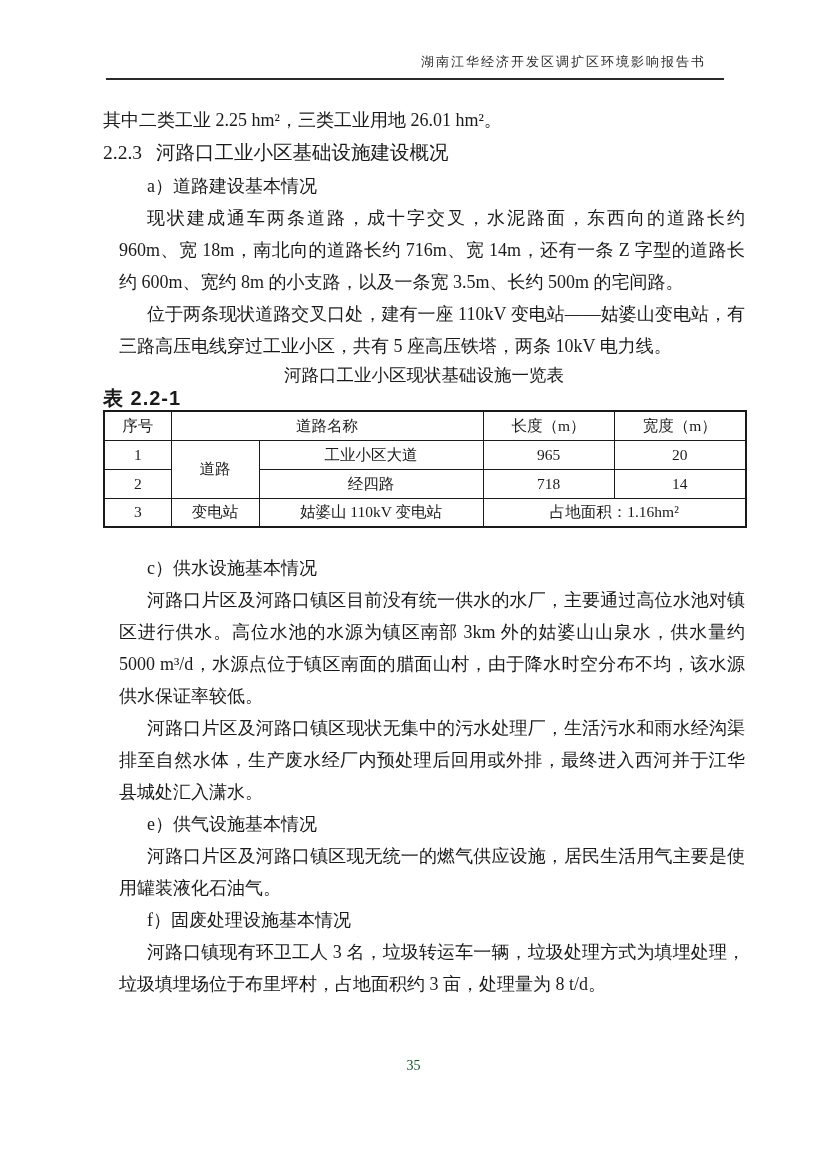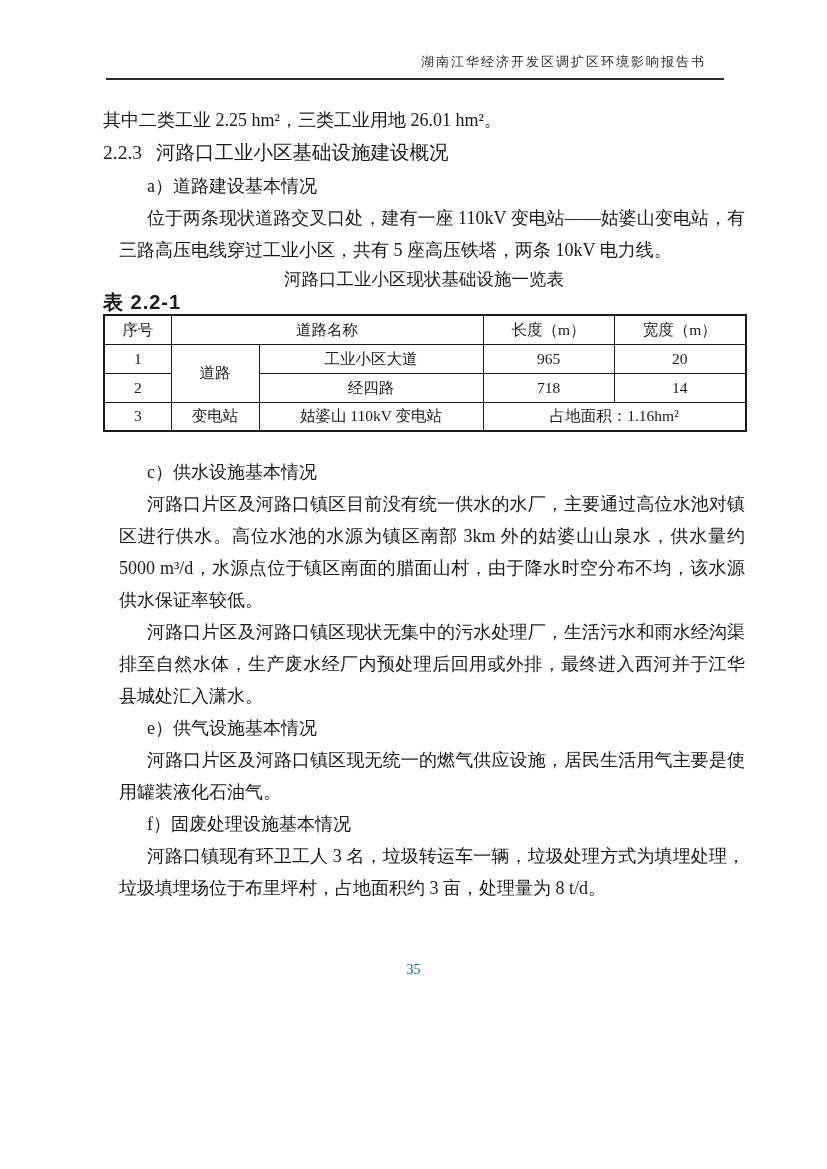--- a/index.html
+++ b/index.html
@@ -81,21 +81,21 @@
   }
   .after-table { margin-top: 24px; }
   
   .page-footer {
     margin-top: 58px;
     text-align: center;
   }
   .page-number {
     font-size: 14px;
     line-height: 16px;
-    color: #0369a1;
+    color: #14532d;
   }
 </style>
 </head>
 <body>
 
 <div class="page">
 
   <header class="page-header">
     <div class="rule-box">
       <div class="header-title">湖南江华经济开发区调扩区环境影响报告书</div>
@@ -104,20 +104,21 @@
 
   <main class="page-main">
 
     <p class="body-p first-p">其中二类工业 2.25 hm²，三类工业用地 26.01 hm²。</p>
 
     <h2 class="section-heading">
       <span class="sec-num">2.2.3</span><span>河路口工业小区基础设施建设概况</span>
     </h2>
 
     <p class="body-p indent">a）道路建设基本情况</p>
+    <p class="body-p indent">现状建成通车两条道路，成十字交叉，水泥路面，东西向的道路长约 960m、宽 18m，南北向的道路长约 716m、宽 14m，还有一条 Z 字型的道路长约 600m、宽约 8m 的小支路，以及一条宽 3.5m、长约 500m 的宅间路。</p>
 
     <p class="body-p indent">位于两条现状道路交叉口处，建有一座 110kV 变电站——姑婆山变电站，有三路高压电线穿过工业小区，共有 5 座高压铁塔，两条 10kV 电力线。</p>
 
     <div class="table-title">河路口工业小区现状基础设施一览表</div>
 
     <div class="table-label">表 2.2-1</div>
 
     <table class="infra-table">
       <colgroup>
         <col style="width:67px">

